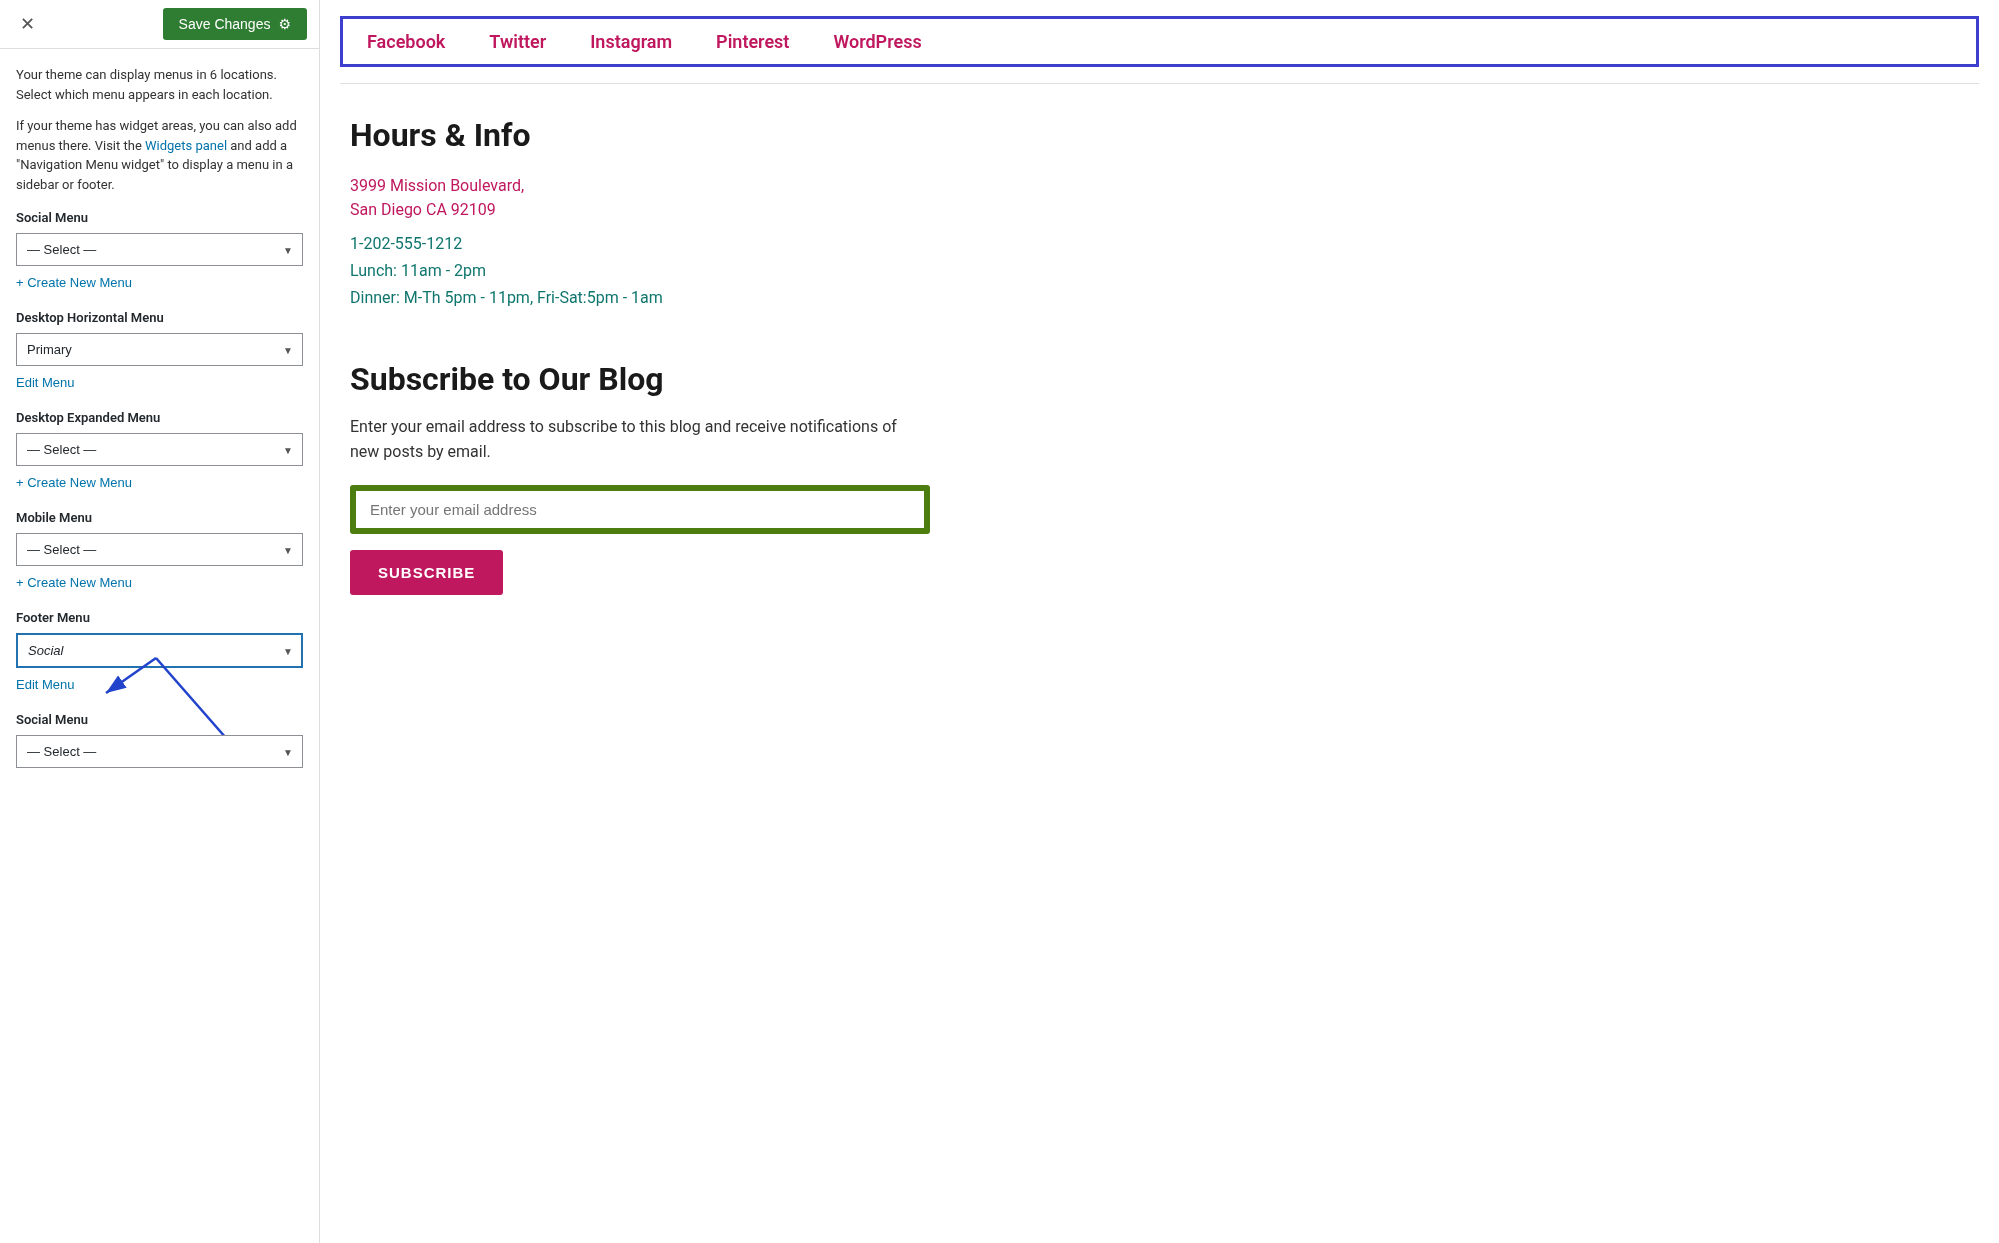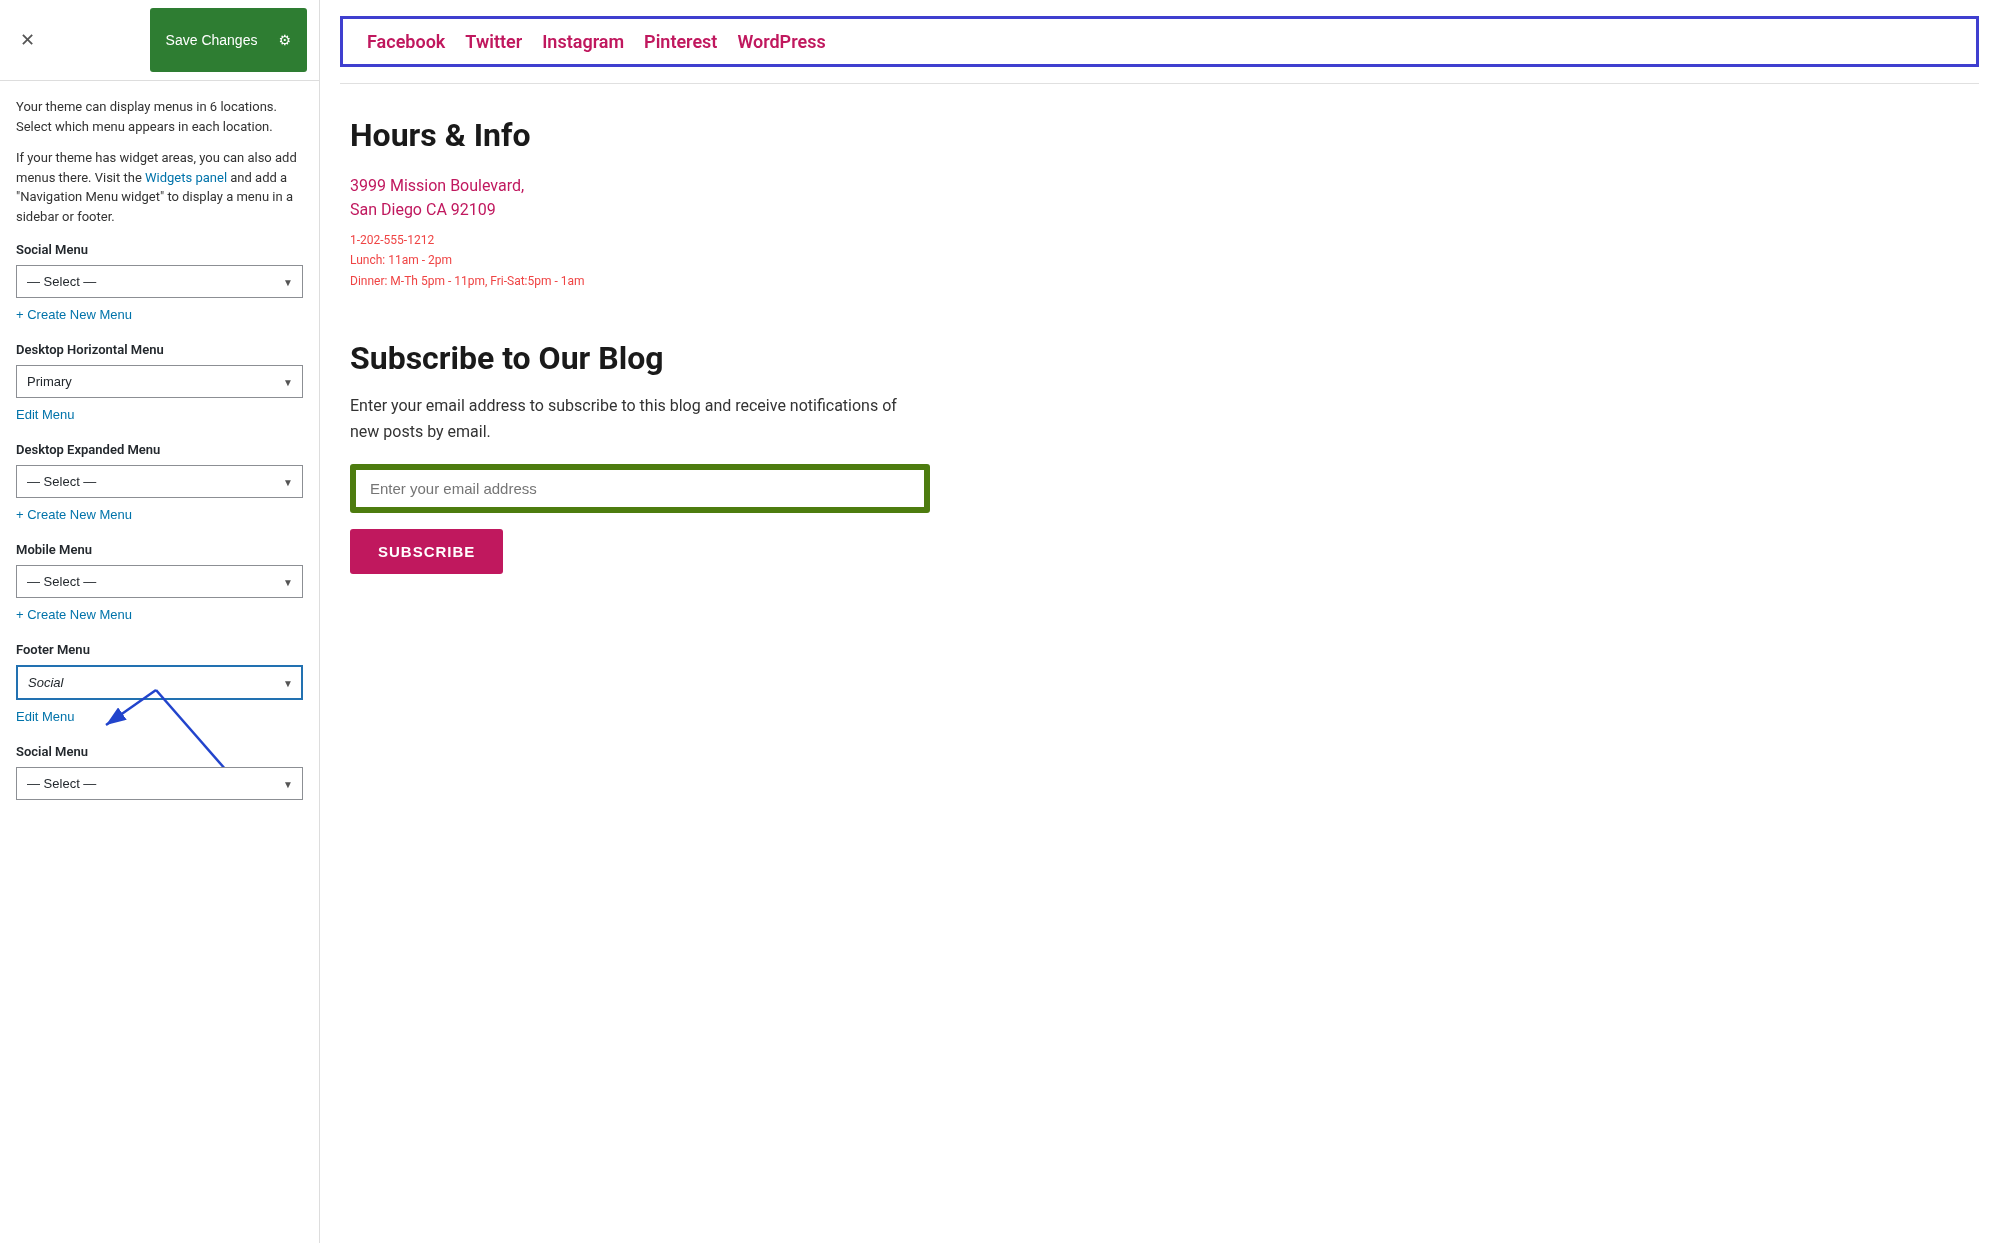--- a/index.html
+++ b/index.html
@@ -36,26 +36,26 @@
       cursor: pointer;
       color: #555;
       padding: 4px 8px;
     }
 
     .save-btn {
       background: #2e7d32;
       color: #fff;
       border: none;
       border-radius: 3px;
-      padding: 24px 16px;
+      padding: 8px 16px;
       font-size: 14px;
       cursor: pointer;
       display: flex;
       align-items: flex-end;
-      gap: 21px;
+      gap: 8px;
     }
 
     .save-btn .gear-icon {
       font-size: 14px;
     }
 
     .panel-content {
       padding: 16px;
       flex: 1;
     }
@@ -131,21 +131,21 @@
       background: #fff;
       overflow-y: auto;
       padding: 0;
     }
 
     .nav-bar {
       border: 3px solid #3f3fcf;
       margin: 16px 20px;
       padding: 12px 24px;
       display: flex;
-      gap: 20px;
+      gap: 44px;
       align-items: center;
     }
 
     .nav-bar a {
       color: #c0185e;
       font-size: 18px;
       font-weight: 600;
       text-decoration: none;
     }
 
@@ -169,22 +169,22 @@
     .address-link {
       color: #c0185e;
       text-decoration: none;
       font-size: 16px;
       line-height: 1.5;
       display: block;
       margin-bottom: 8px;
     }
 
     .info-text {
-      font-size: 12px;
-      color: #ef4444;
+      font-size: 16px;
+      color: #0f766e;
       line-height: 1.7;
     }
 
     .section-gap { margin-top: 48px; }
 
     .subscribe-title {
       font-size: 32px;
       font-weight: 700;
       color: #1a1a1a;
       margin-bottom: 16px;

